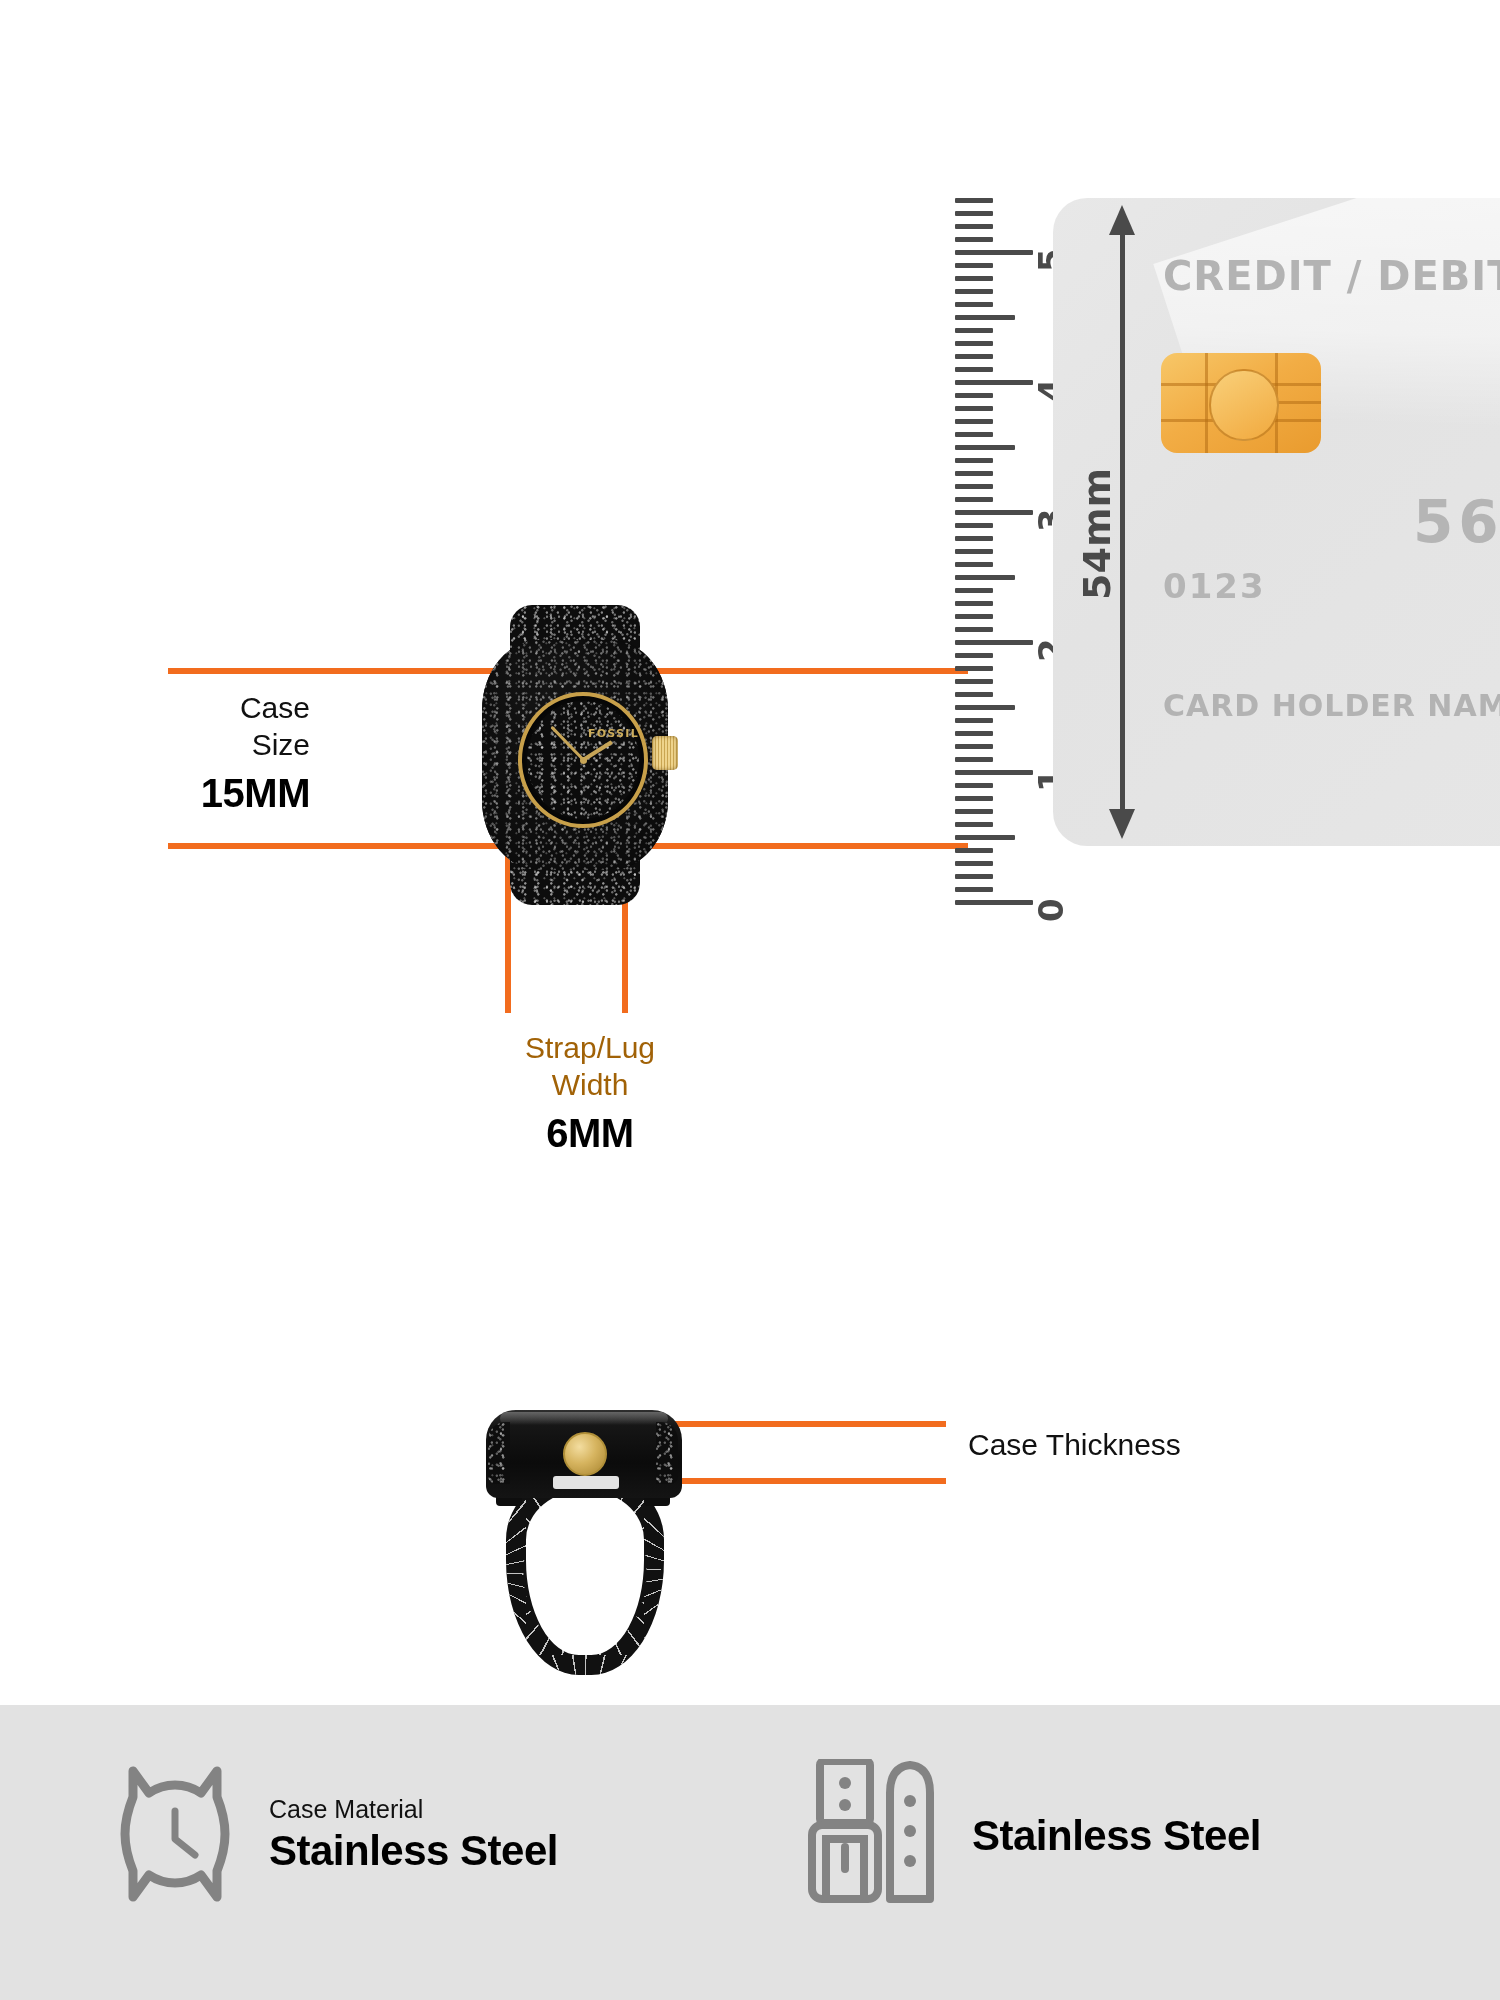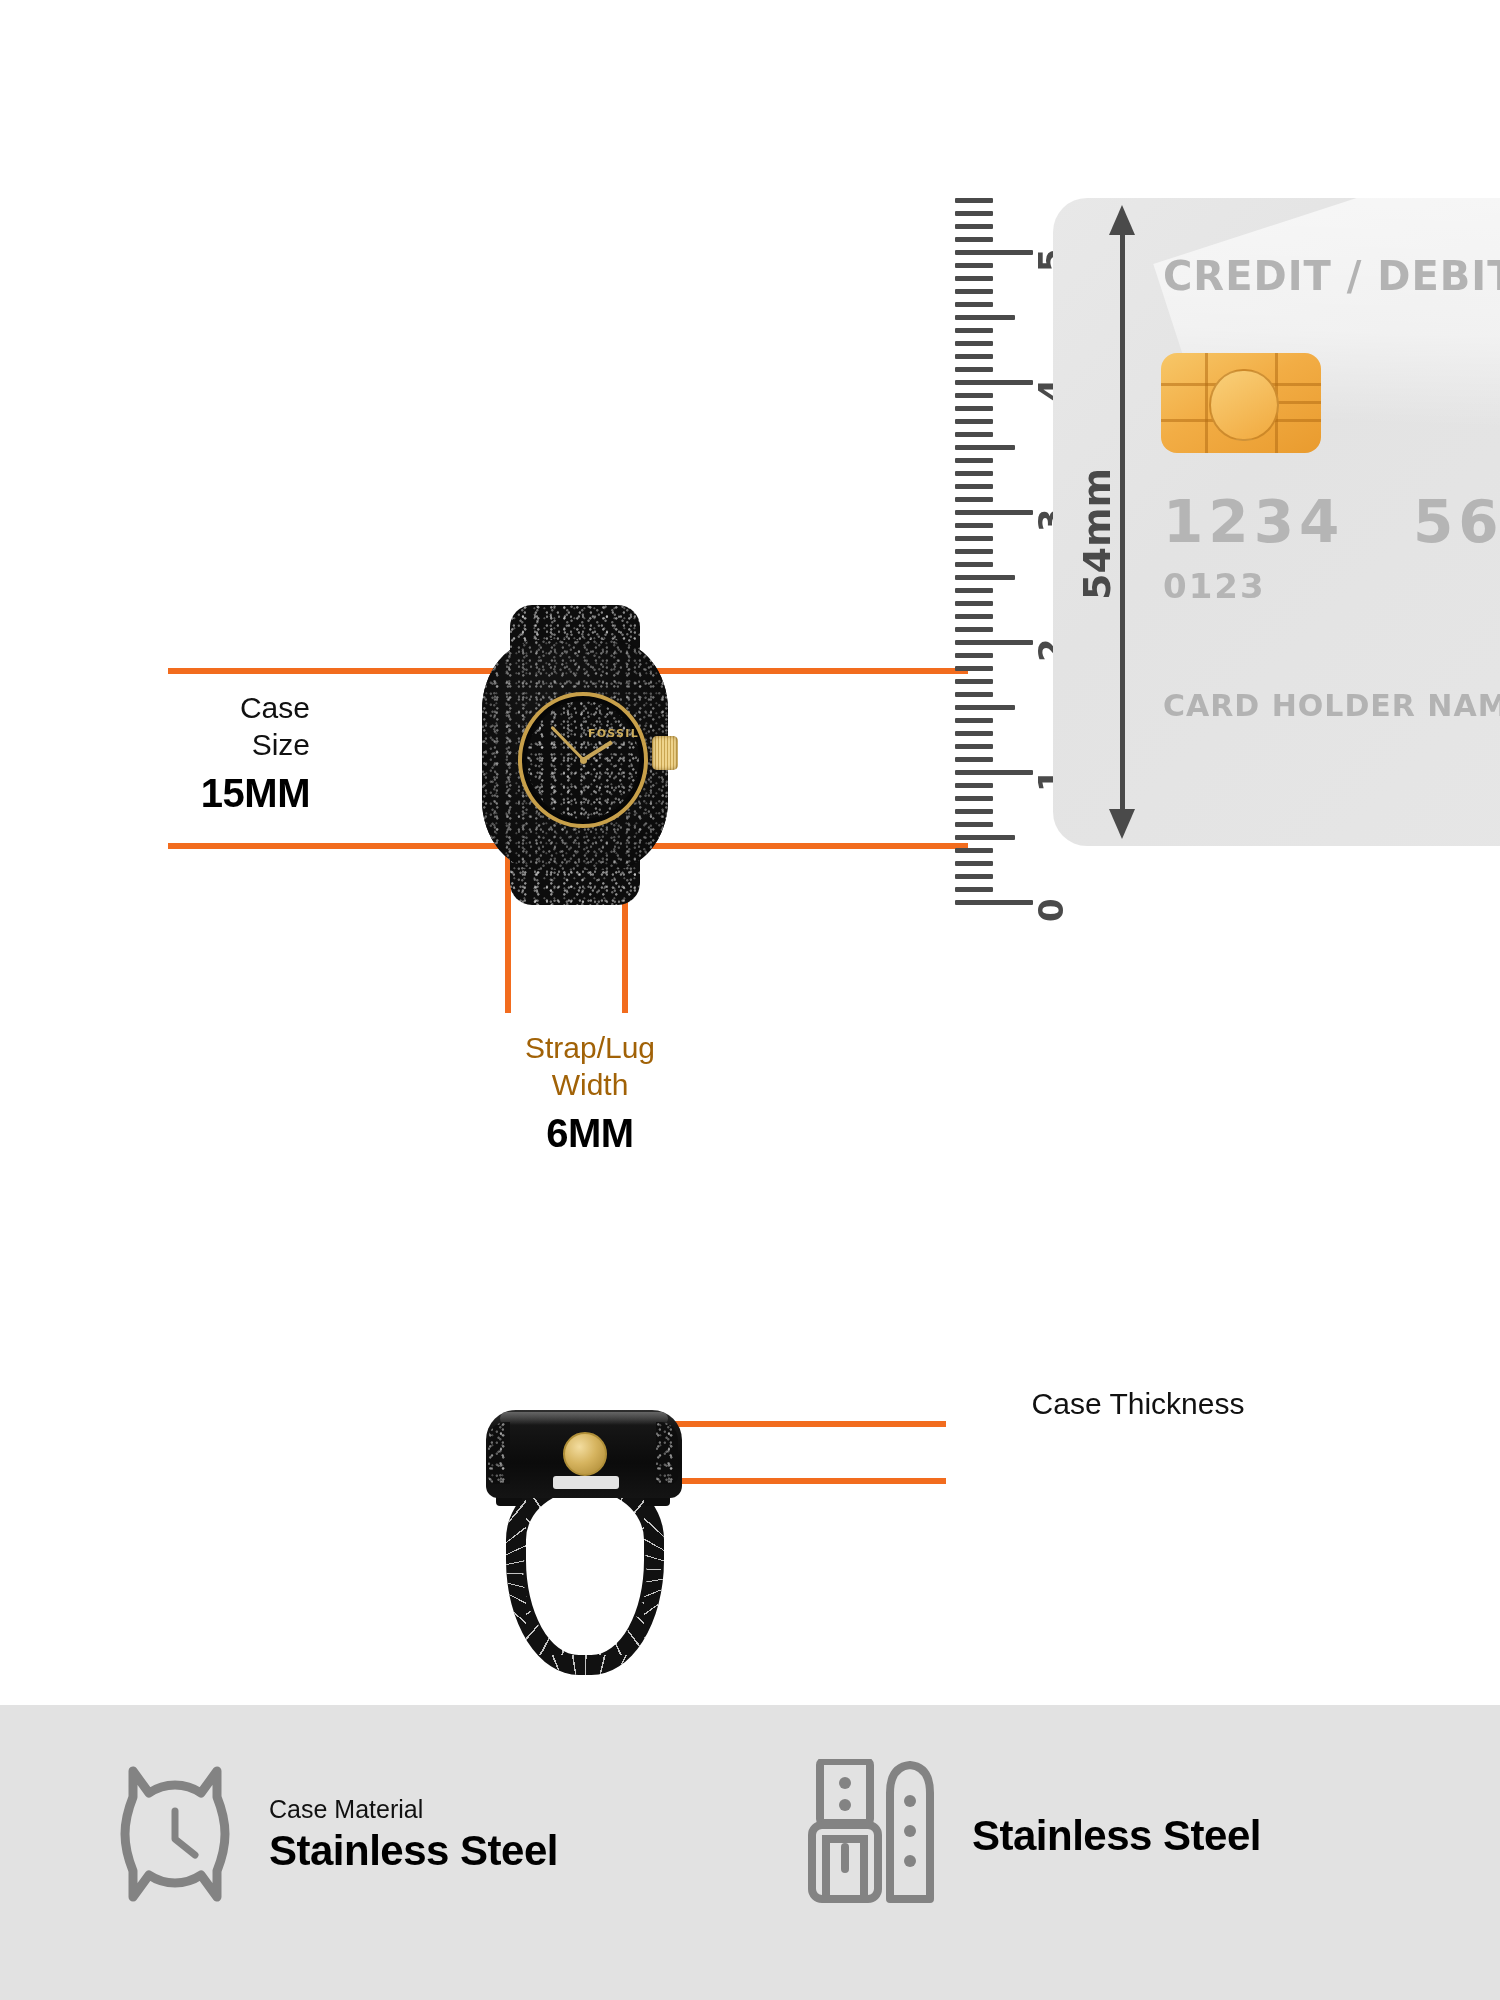--- a/index.html
+++ b/index.html
@@ -65,23 +65,22 @@
     font-size: 40px;
     font-weight: bold;
     margin-top: 8px;
     letter-spacing: -0.5px;
   }
 
   
   #thickness-block {
     position: absolute;
     left: 968px;
-    top: 1386px;
+    top: 1427px;
     width: 340px;
-    text-align: center;
   }
   #thickness-block .lbl {
     font-size: 30px;
     line-height: 1.2;
     color: #111;
   }
   #thickness-block .val {
     font-size: 40px;
     font-weight: bold;
     margin-top: 6px;
@@ -586,21 +585,20 @@
   <div id="card-gloss"></div>
   <div id="card-title">CREDIT / DEBIT CARD</div>
   <div id="card-chip">
     <div class="cl" style="left:0;   top:30px; width:160px; height:3px;"></div>
     <div class="cl" style="left:0;   top:66px; width:160px; height:3px;"></div>
     <div class="cl" style="left:44px;top:0;    width:3px;  height:100px;"></div>
     <div class="cl" style="left:114px;top:0;   width:3px;  height:100px;"></div>
     <div class="cl" style="left:114px;top:48px;width:46px; height:3px;"></div>
     <div class="chip-center"></div>
   </div>
-  <div id="card-number-1">1234</div>
   <div id="card-number-2">5678</div>
   <div id="card-expiry">0123</div>
   <div id="card-holder">CARD HOLDER NAME</div>
 </div>
 
 <div id="dim-arrow">
   <div class="head-up"></div>
   <div class="shaft"></div>
   <div class="head-dn"></div>
 </div>

